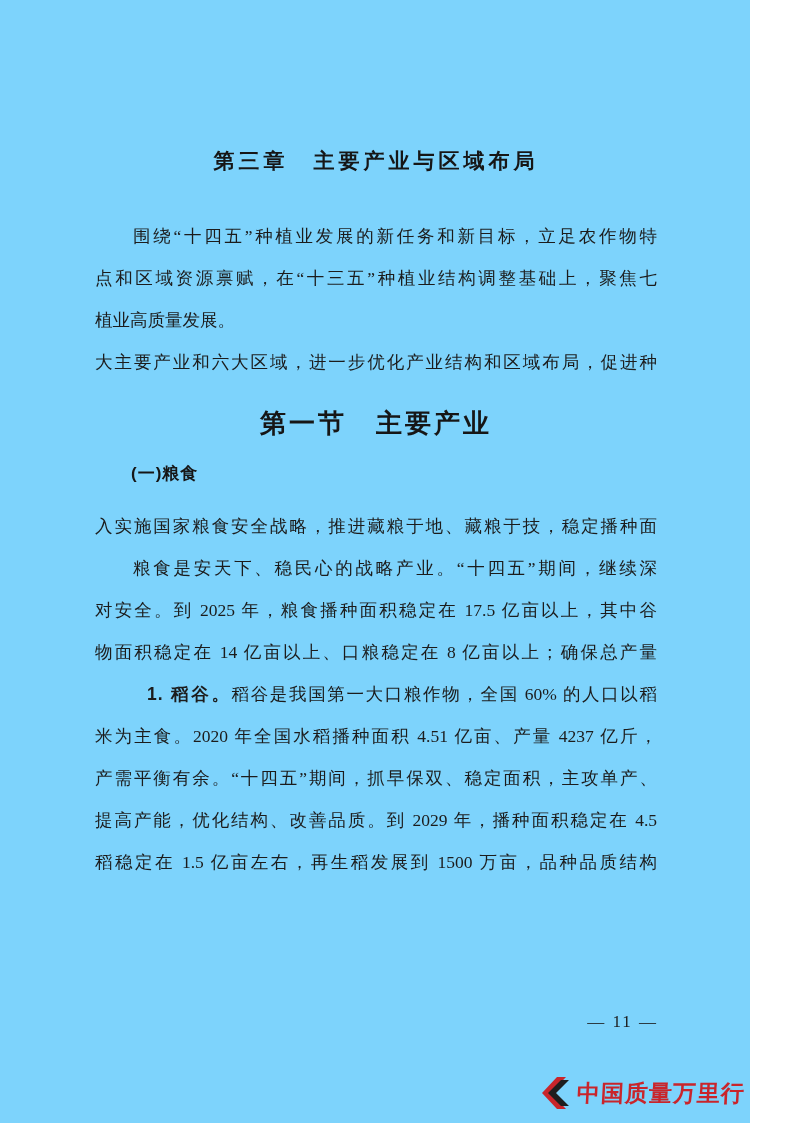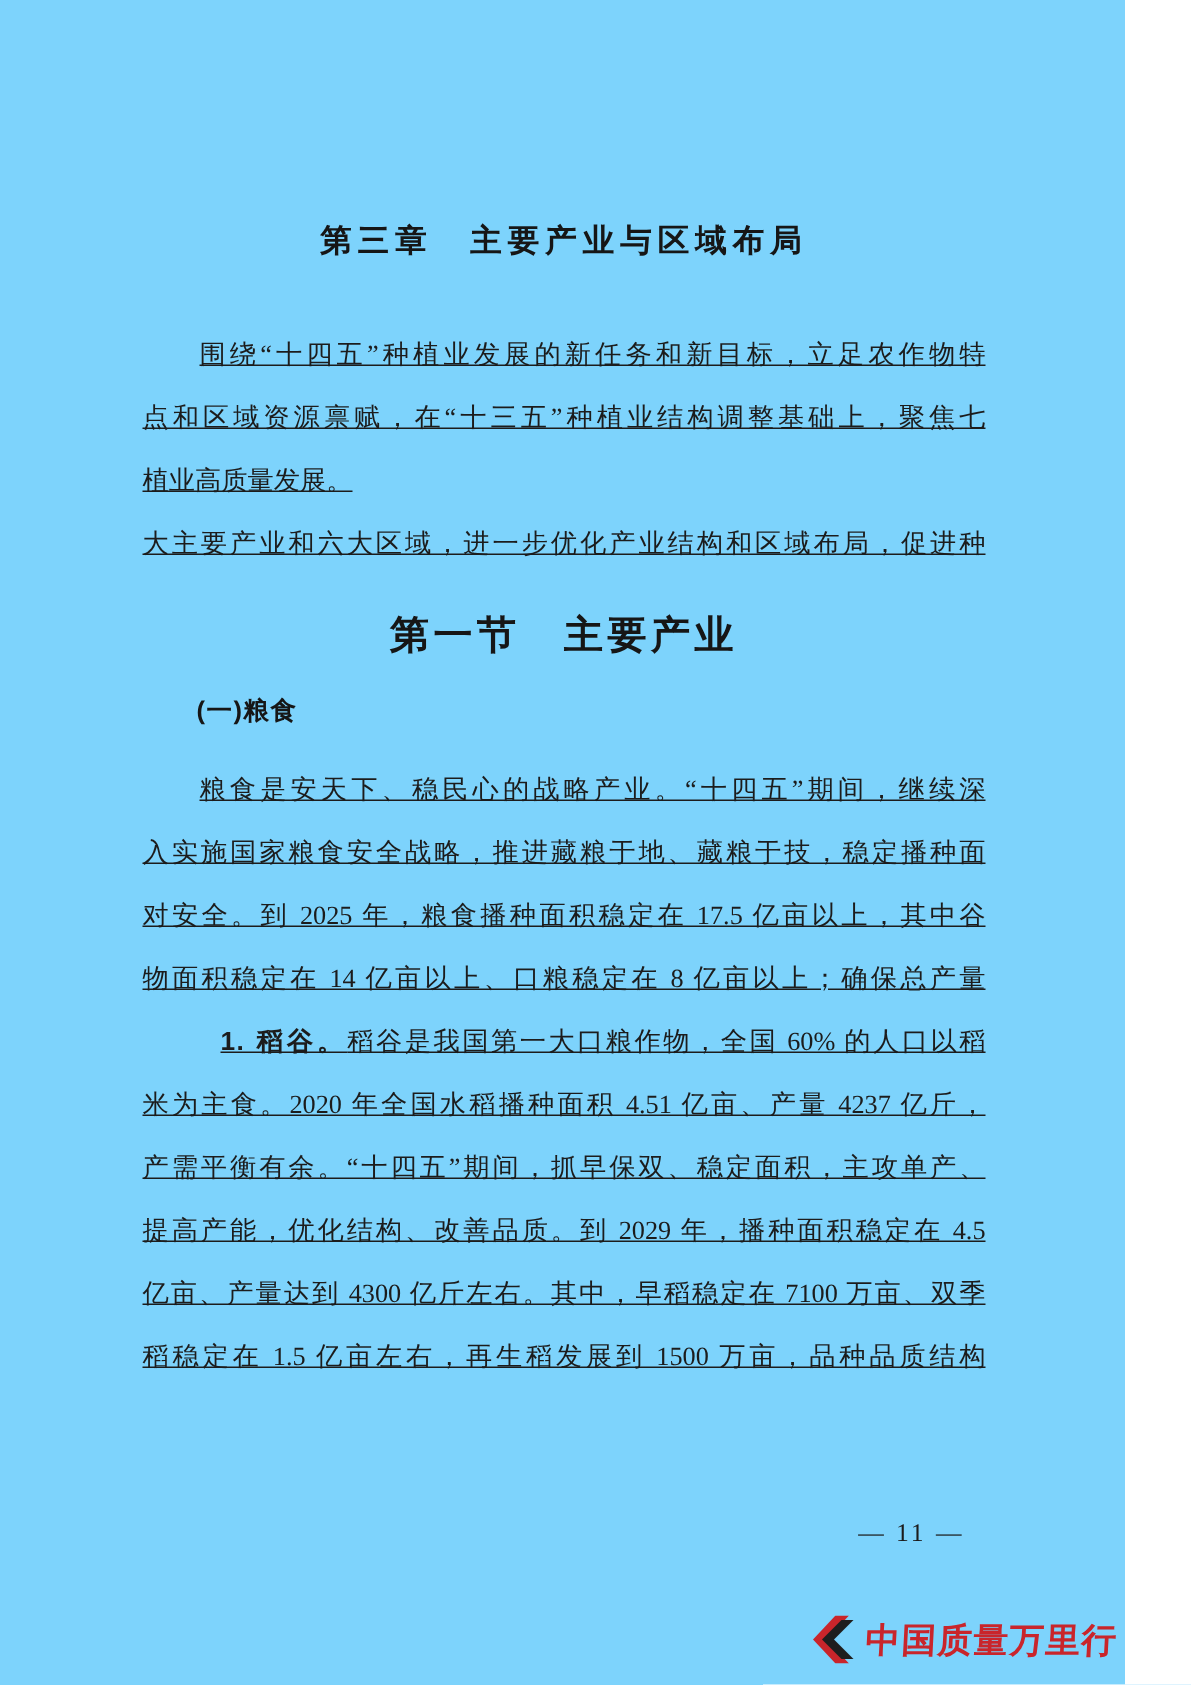--- a/index.html
+++ b/index.html
@@ -25,39 +25,39 @@
     font-size:26px; font-weight:700; letter-spacing:3px;
     line-height:28px; color:#161616;
   }
   h3.subsection-title {
     margin:24px 0 0 0; padding-left:36px;
     font-family:"Liberation Sans","DejaVu Sans",sans-serif;
     font-size:17px; font-weight:700; letter-spacing:1px;
     line-height:26px; color:#161616;
   }
 
-  .para { font-size:17.5px;text-decoration:underline; }
+  .para { font-size:17.5px; }
   .para-first { margin-top:40px; }
   .para-body  { margin-top:18px; }
   .line {
     height:42px; line-height:42px;
     text-align:justify; text-align-last:justify;
     text-justify:inter-character;
   }
   .line.indent { padding-left:38px; }
   .line.end { text-align-last:left; }
   .b {
     font-weight:700;
     font-family:"Liberation Sans","DejaVu Sans",sans-serif;
     letter-spacing:1px;
     margin-left:14px;
   }
 
   .page-number {
-    position:absolute; top:1012px; right:107px;
+    position:absolute; top:1012px; right:92px;
     font-size:17px; letter-spacing:2px; color:#1c1c1c;
   }
 
   .footer-logo {
     position:absolute; top:1076px; right:5px;
     display:flex; align-items:center; gap:7px;
     height:34px;
   }
   .brand-text {
     font-family:"Liberation Sans","DejaVu Sans",sans-serif;
@@ -79,32 +79,31 @@
         <div class="line"><span>点和区域资源禀赋，在“十三五”种植业结构调整基础上，聚焦七</span></div>
         <div class="line end"><span>植业高质量发展。</span></div>
         <div class="line"><span>大主要产业和六大区域，进一步优化产业结构和区域布局，促进种</span></div>
       </div>
 
     <h2 class="section-title">第一节　主要产业</h2>
 
     <h3 class="subsection-title">(一)粮食</h3>
 
     <div class="para para-body">
+        <div class="line"><span>入实施国家粮食安全战略，推进藏粮于地、藏粮于技，稳定播种面</span></div>
         <div class="line indent"><span>粮食是安天下、稳民心的战略产业。“十四五”期间，继续深</span></div>
-        <div class="line"><span>入实施国家粮食安全战略，推进藏粮于地、藏粮于技，稳定播种面</span></div>
         <div class="line"><span>对安全。到 2025 年，粮食播种面积稳定在 17.5 亿亩以上，其中谷</span></div>
         <div class="line"><span>物面积稳定在 14 亿亩以上、口粮稳定在 8 亿亩以上；确保总产量</span></div>
       </div>
 
     <div class="para">
         <div class="line indent"><span class="b">1. 稻谷。</span><span>稻谷是我国第一大口粮作物，全国 60% 的人口以稻</span></div>
         <div class="line"><span>米为主食。2020 年全国水稻播种面积 4.51 亿亩、产量 4237 亿斤，</span></div>
         <div class="line"><span>产需平衡有余。“十四五”期间，抓早保双、稳定面积，主攻单产、</span></div>
         <div class="line"><span>提高产能，优化结构、改善品质。到 2029 年，播种面积稳定在 4.5</span></div>
-        <div class="line"><span>亿亩、产量达到 4300 亿斤左右。其中，早稻稳定在 7100 万亩、双季</span></div>
         <div class="line"><span>稻稳定在 1.5 亿亩左右，再生稻发展到 1500 万亩，品种品质结构</span></div>
       </div>
 
   </div>
 
   <div class="page-number">— 11 —</div>
 
   <div class="footer-logo">
     <span style="display:inline-block;height:32px;">
       <svg width="31" height="32" viewBox="0 0 31 32" xmlns="http://www.w3.org/2000/svg">

